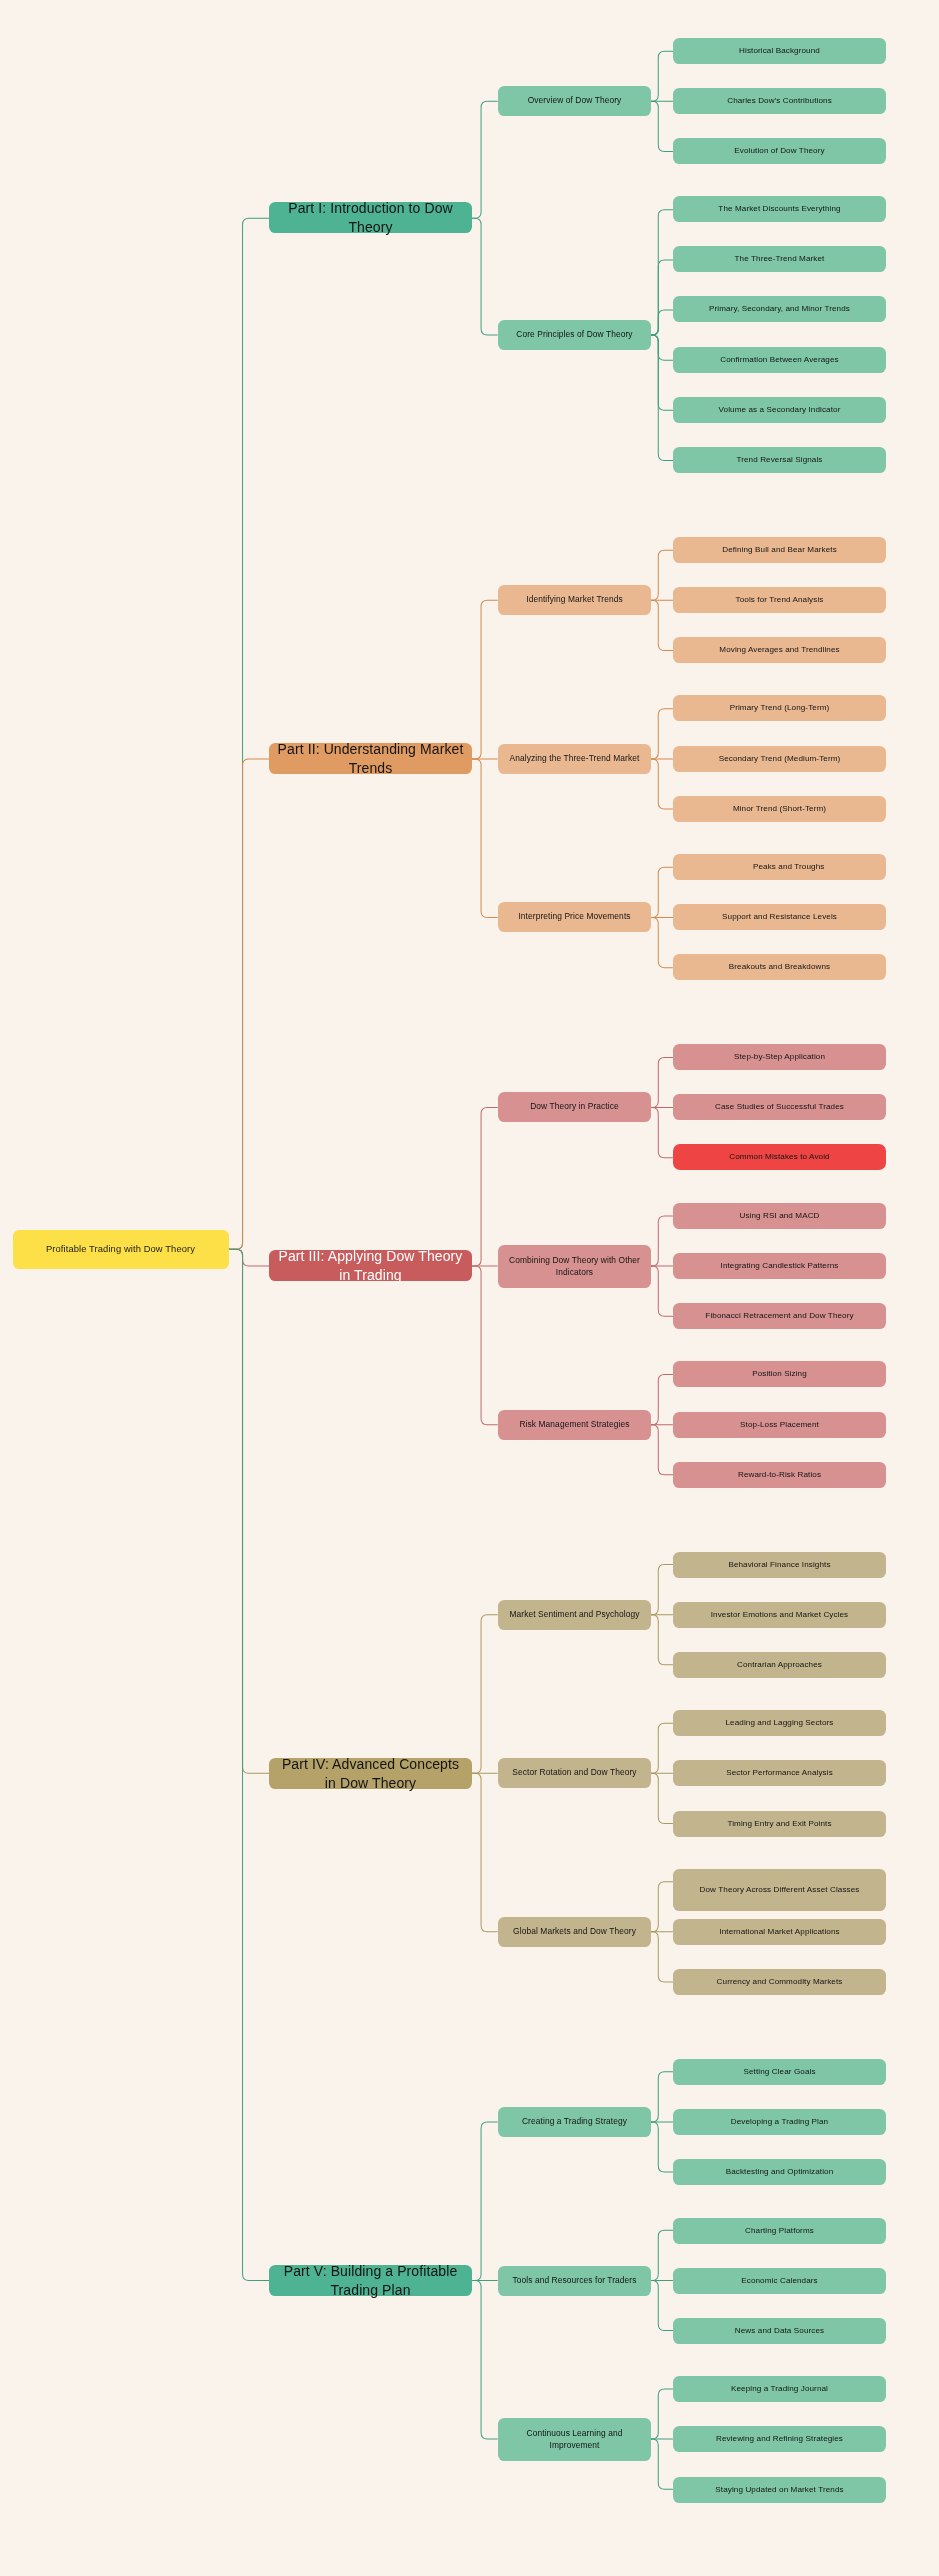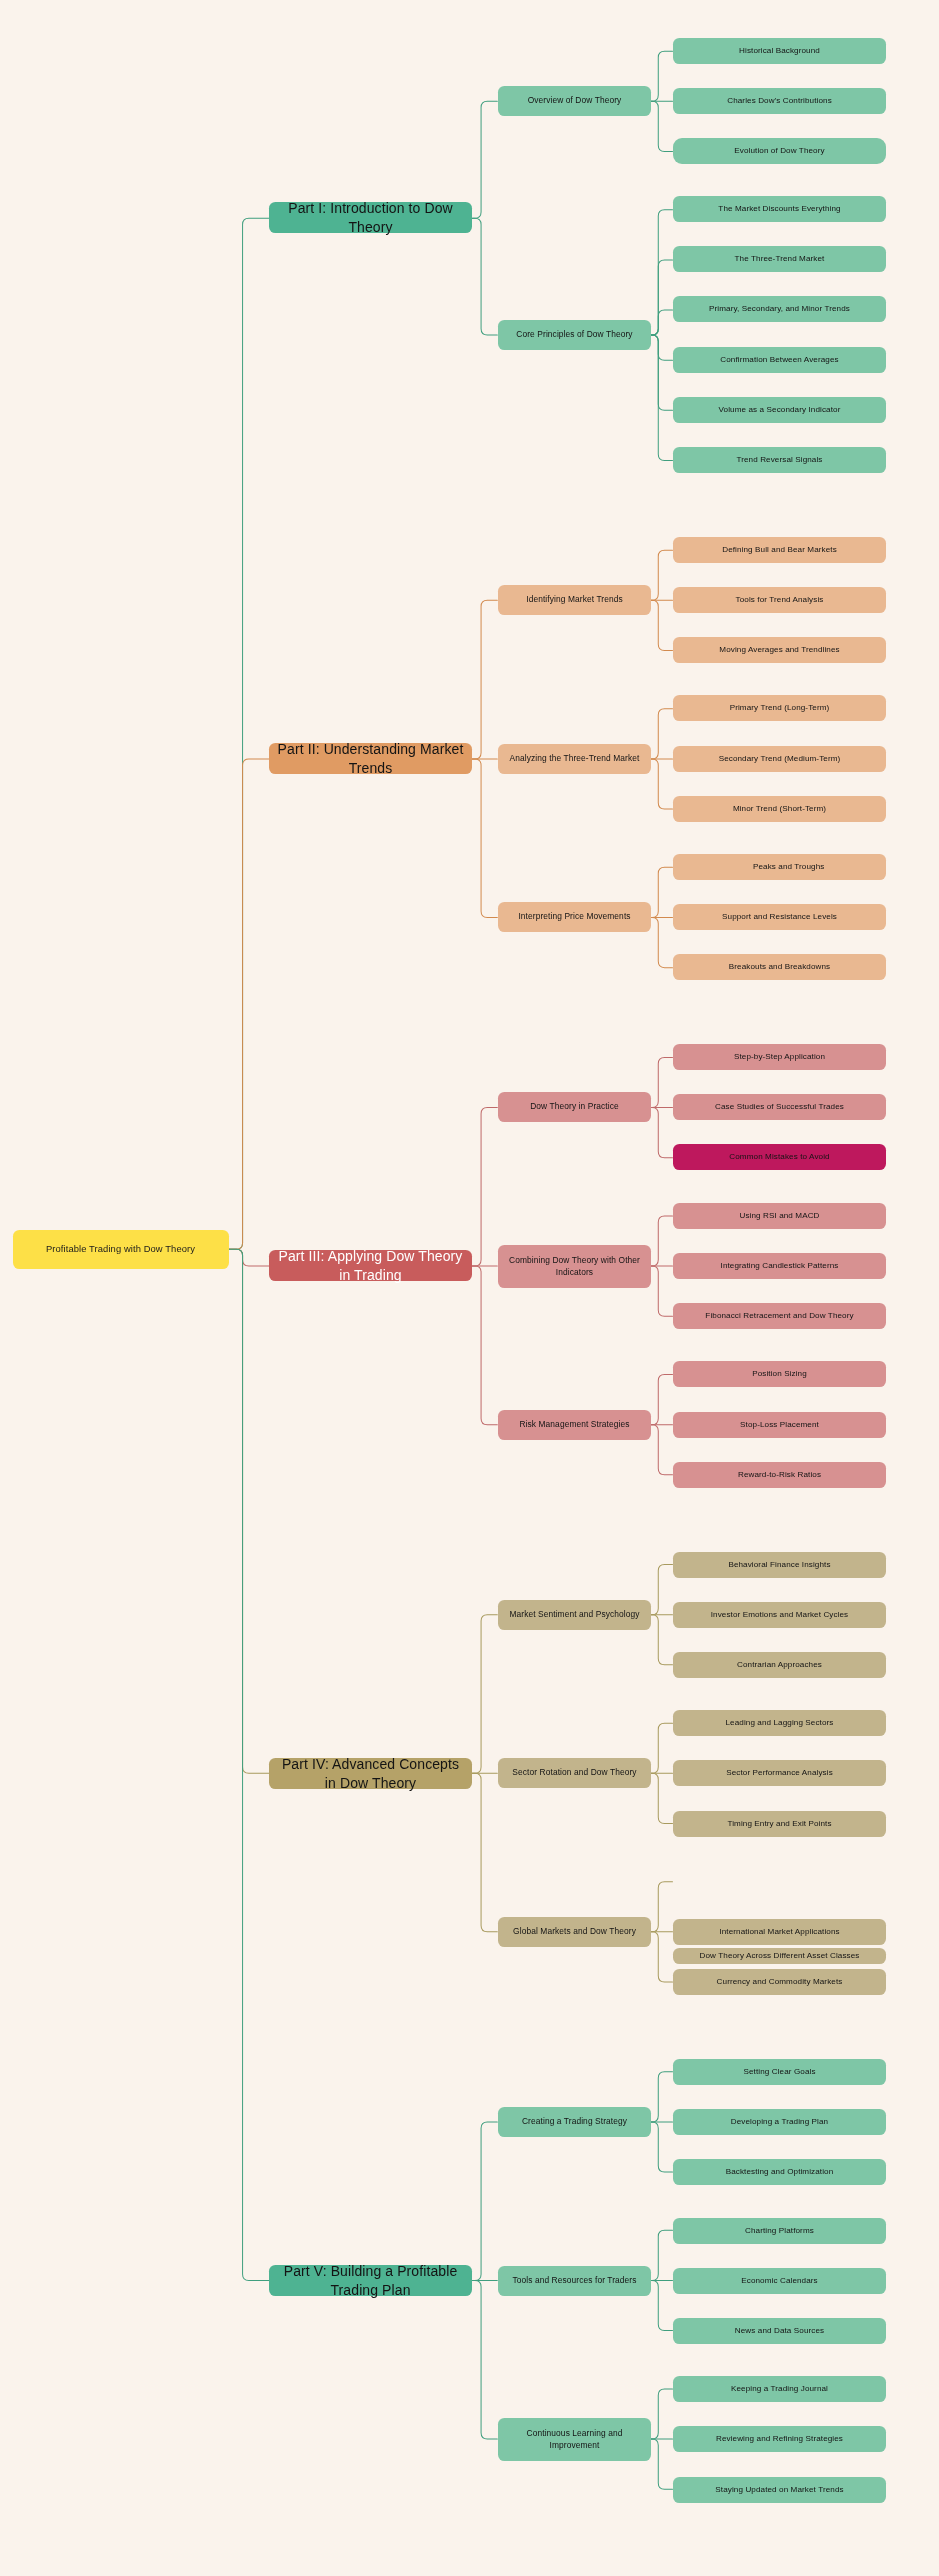--- a/index.html
+++ b/index.html
@@ -125,21 +125,21 @@
       </div>
       <div class="node lvl2" style="left: 498px; top: 86px; width: 153px; height: 30px; background: rgb(126, 198, 166);">
         <span class="node-label">Overview of Dow Theory</span>
       </div>
       <div class="node lvl3" style="left: 673px; top: 38px; width: 213px; height: 26px; background: rgb(126, 198, 166);">
         <span class="node-label">Historical Background</span>
       </div>
       <div class="node lvl3" style="left: 673px; top: 88px; width: 213px; height: 26px; background: rgb(126, 198, 166);">
         <span class="node-label">Charles Dow's Contributions</span>
       </div>
-      <div class="node lvl3" style="left: 673px; top: 138px; width: 213px; height: 26px; background: rgb(126, 198, 166); border-radius: 9px;">
+      <div class="node lvl3" style="left: 673px; top: 138px; width: 213px; height: 26px; background: rgb(126, 198, 166);">
         <span class="node-label">Evolution of Dow Theory</span>
       </div>
       <div class="node lvl2" style="left: 498px; top: 320px; width: 153px; height: 30px; background: rgb(126, 198, 166);">
         <span class="node-label">Core Principles of Dow Theory</span>
       </div>
       <div class="node lvl3" style="left: 673px; top: 196px; width: 213px; height: 26px; background: rgb(126, 198, 166);">
         <span class="node-label">The Market Discounts Everything</span>
       </div>
       <div class="node lvl3" style="left: 673px; top: 246px; width: 213px; height: 26px; background: rgb(126, 198, 166);">
         <span class="node-label">The Three-Trend Market</span>
@@ -200,21 +200,21 @@
       </div>
       <div class="node lvl2" style="left: 498px; top: 1092px; width: 153px; height: 30px; background: rgb(215, 145, 145);">
         <span class="node-label">Dow Theory in Practice</span>
       </div>
       <div class="node lvl3" style="left: 673px; top: 1044px; width: 213px; height: 26px; background: rgb(215, 145, 145);">
         <span class="node-label">Step-by-Step Application</span>
       </div>
       <div class="node lvl3" style="left: 673px; top: 1094px; width: 213px; height: 26px; background: rgb(215, 145, 145);">
         <span class="node-label">Case Studies of Successful Trades</span>
       </div>
-      <div class="node lvl3" style="left: 673px; top: 1144px; width: 213px; height: 26px; background: #be185d;">
+      <div class="node lvl3" style="left: 673px; top: 1144px; width: 213px; height: 26px; background: #ef4444; border-radius: 7px;">
         <span class="node-label">Common Mistakes to Avoid</span>
       </div>
       <div class="node lvl2" style="left: 498px; top: 1245px; width: 153px; height: 43px; background: rgb(215, 145, 145);">
         <span class="node-label">Combining Dow Theory with Other Indicators</span>
       </div>
       <div class="node lvl3" style="left: 673px; top: 1203px; width: 213px; height: 26px; background: rgb(215, 145, 145);">
         <span class="node-label">Using RSI and MACD</span>
       </div>
       <div class="node lvl3" style="left: 673px; top: 1253px; width: 213px; height: 26px; background: rgb(215, 145, 145);">
         <span class="node-label">Integrating Candlestick Patterns</span>
@@ -257,21 +257,21 @@
       </div>
       <div class="node lvl3" style="left: 673px; top: 1760px; width: 213px; height: 26px; background: rgb(194, 180, 140);">
         <span class="node-label">Sector Performance Analysis</span>
       </div>
       <div class="node lvl3" style="left: 673px; top: 1811px; width: 213px; height: 26px; background: rgb(194, 180, 140);">
         <span class="node-label">Timing Entry and Exit Points</span>
       </div>
       <div class="node lvl2" style="left: 498px; top: 1917px; width: 153px; height: 30px; background: rgb(194, 180, 140);">
         <span class="node-label">Global Markets and Dow Theory</span>
       </div>
-      <div class="node lvl3" style="left: 673px; top: 1948px; width: 213px; height: 16px; background: rgb(194, 180, 140);">
+      <div class="node lvl3" style="left: 673px; top: 1869px; width: 213px; height: 42px; background: rgb(194, 180, 140);">
         <span class="node-label">Dow Theory Across Different Asset Classes</span>
       </div>
       <div class="node lvl3" style="left: 673px; top: 1919px; width: 213px; height: 26px; background: rgb(194, 180, 140);">
         <span class="node-label">International Market Applications</span>
       </div>
       <div class="node lvl3" style="left: 673px; top: 1969px; width: 213px; height: 26px; background: rgb(194, 180, 140);">
         <span class="node-label">Currency and Commodity Markets</span>
       </div>
       <div class="node lvl1" style="left: 269px; top: 2265px; width: 203px; height: 31px; background: rgb(78, 179, 146); color: rgb(20, 20, 20);">
         <span class="node-label">Part V: Building a Profitable Trading Plan</span>

